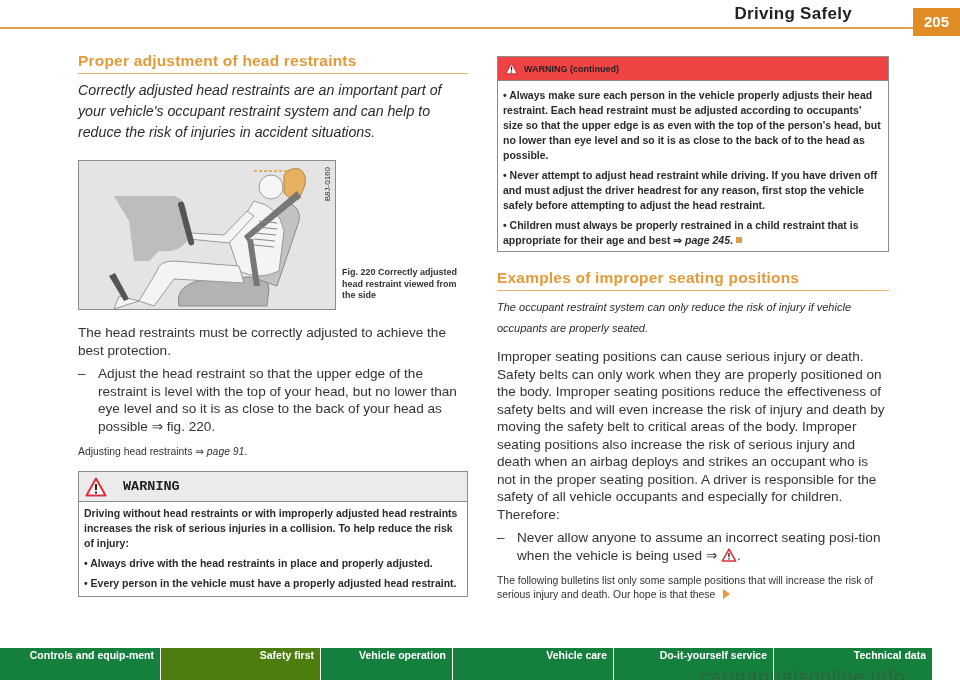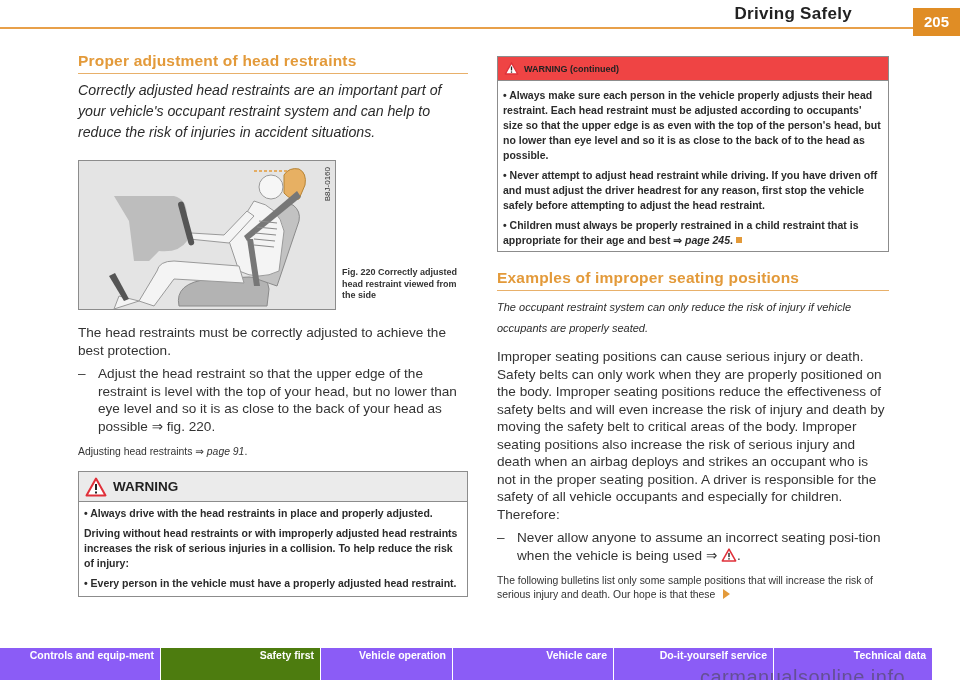--- a/index.html
+++ b/index.html
@@ -25,40 +25,40 @@
 
   .body-text { font-size: 13.6px; line-height: 17.5px; color: #333; }
   .p1 { margin-top: 14px; }
   .dash-item { position: relative; padding-left: 20px; margin-top: 6px; }
   .dash-item .dash { position: absolute; left: 0; top: 0; }
   .ref-line { font-size: 10.4px; color: #333; margin-top: 10px; }
   .ref-line i { font-style: italic; }
 
   .warn-box { border: 1px solid #8c8c8c; margin-top: 14px; }
   .warn-head { background: #ebebeb; height: 30px; display: flex; align-items: center; padding-left: 6px; border-bottom: 1px solid #8c8c8c; }
-  .warn-head .label { font-weight: bold; font-size: 13.5px; margin-left: 6px; color: #222; }
+  .warn-head .label { font-weight: bold; font-size: 13.5px; margin-left: 16px; color: #222; font-family: Liberation Mono, monospace; }
   .warn-body { padding: 4px 5px 5px 5px; font-size: 10.5px; font-weight: bold; line-height: 15px; color: #2b2b2b; }
   .warn-body p + p { margin-top: 5px; }
 
   .warn-box-r { border: 1px solid #8c8c8c; }
   .warn-head-r { background: #ef4444; height: 24px; display: flex; align-items: center; padding-left: 6px; border-bottom: 1px solid #8c8c8c; }
   .warn-head-r .label { font-weight: bold; font-size: 9px; margin-left: 5px; color: #222; }
   .warn-body-r { padding: 7px 5px 3px 5px; font-size: 10.5px; font-weight: bold; line-height: 15px; color: #2b2b2b; }
   .warn-body-r p + p { margin-top: 5px; }
   .end-square { display: inline-block; width: 6px; height: 6px; background: #e39a3a; margin-left: 3px; vertical-align: 1px; }
 
   .sec2 { margin-top: 17px; }
   .lead2 { font-style: italic; font-size: 11px; line-height: 21px; margin-top: 6px; color: #2b2b2b; }
   .p2 { margin-top: 9px; }
   .note { font-size: 10.4px; line-height: 14px; color: #333; margin-top: 10px; }
   .next-arrow { display: inline-block; width: 0; height: 0; border-top: 5px solid transparent; border-bottom: 5px solid transparent; border-left: 7px solid #e39a3a; margin-left: 8px; vertical-align: -1px; }
 
   
   .footer { position: absolute; left: 0; top: 648px; width: 960px; height: 32px; display: flex; }
-  .tab { height: 32px; background: #8b5cf6; color: #fff; font-weight: bold; font-size: 10.5px; text-align: right; padding: 2px 6px 0 0; line-height: 11px; border-right: 1px solid #fff; }
+  .tab { height: 32px; background: #15803d; color: #fff; font-weight: bold; font-size: 10.5px; text-align: right; padding: 2px 6px 0 0; line-height: 11px; border-right: 1px solid #fff; }
   .tab.active { background: #4d7c0f; }
   .watermark { position: absolute; left: 700px; top: 649px; font-size: 20px; color: rgba(70,70,70,0.55); letter-spacing: 0.5px; pointer-events: none; margin-top: 17px; }
 </style>
 </head>
 <body>
 
 <div class="header-rule"></div>
 <div class="header-title">Driving Safely</div>
 <div class="page-badge">205</div>
 
@@ -119,22 +119,22 @@
   <div class="warn-box">
     <div class="warn-head">
       <svg width="22" height="20" viewBox="0 0 22 20">
         <path d="M11 1.5 L20.5 18.5 L1.5 18.5 Z" fill="#fff" stroke="#e0303a" stroke-width="2" stroke-linejoin="round"></path>
         <rect x="10" y="7" width="2" height="6" fill="#222"></rect>
         <rect x="10" y="14.5" width="2" height="2" fill="#222"></rect>
       </svg>
       <span class="label">WARNING</span>
     </div>
     <div class="warn-body">
+      <p>Driving without head restraints or with improperly adjusted head restraints increases the risk of serious injuries in a collision. To help reduce the risk of injury:</p>
       <p>•   Always drive with the head restraints in place and properly adjusted.</p>
-      <p>Driving without head restraints or with improperly adjusted head restraints increases the risk of serious injuries in a collision. To help reduce the risk of injury:</p>
       <p>•   Every person in the vehicle must have a properly adjusted head restraint.</p>
     </div>
   </div>
 </div>
 
 <div class="col-right">
   <div class="warn-box-r">
     <div class="warn-head-r">
       <svg width="15" height="13" viewBox="0 0 22 20">
         <path d="M11 1.5 L20.5 18.5 L1.5 18.5 Z" fill="#fff" stroke="#e0303a" stroke-width="2.2" stroke-linejoin="round"></path>

